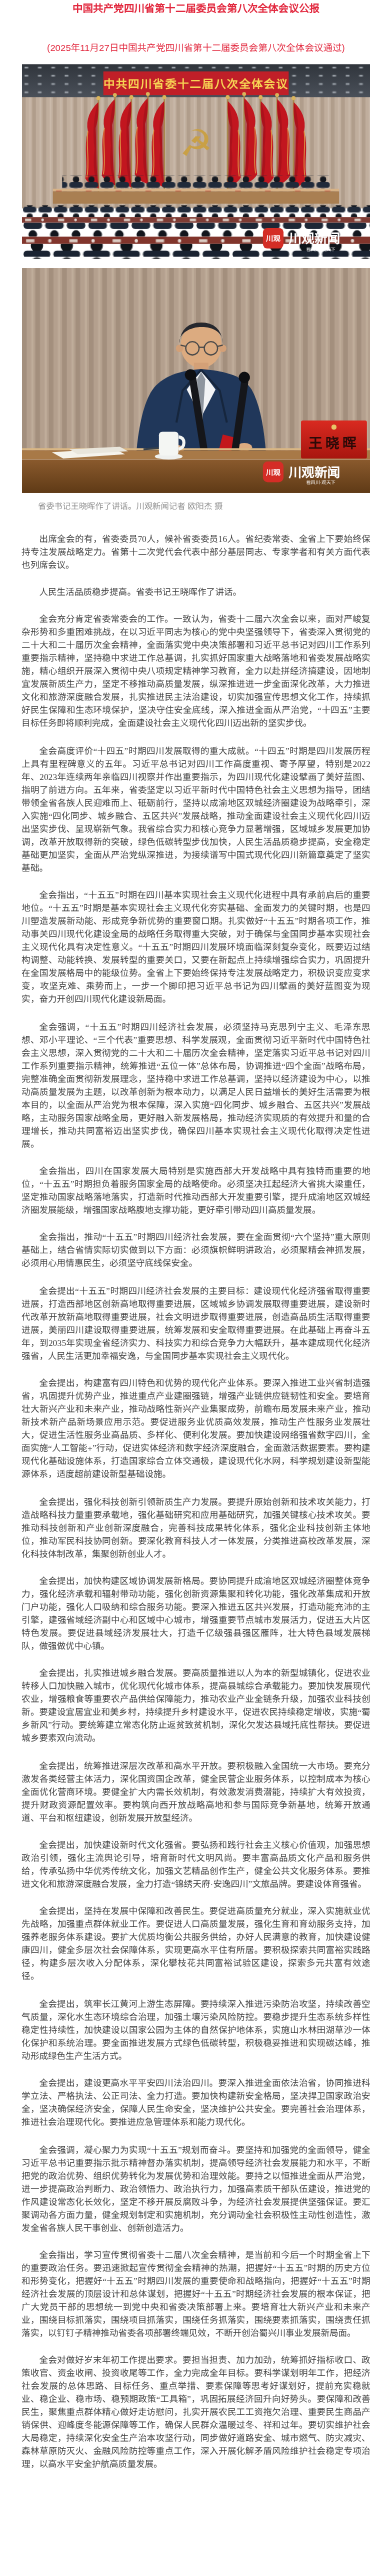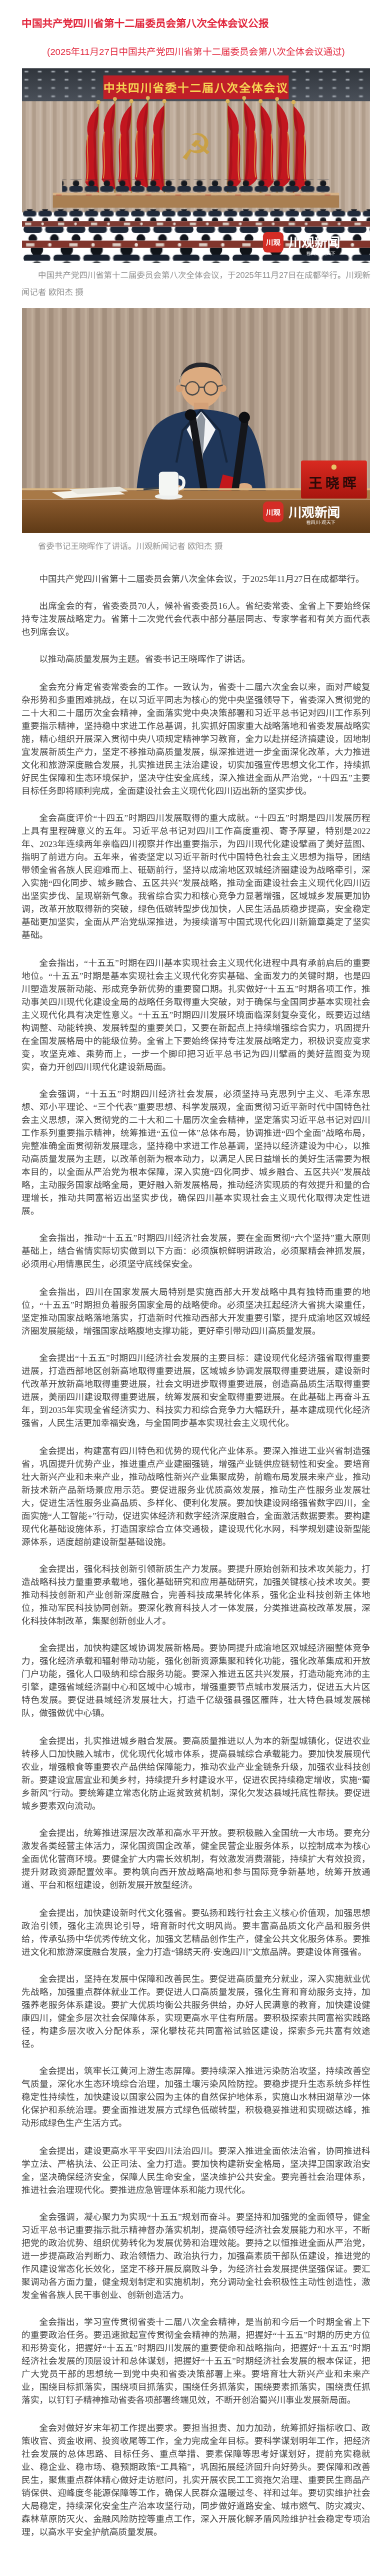--- a/index.html
+++ b/index.html
@@ -1,24 +1,24 @@
 <!DOCTYPE html>
 <html lang="zh-CN" style="font-size:8.2px"><head>
 <meta charset="utf-8">
 <style>
   html,body{margin:0;padding:0;background:#ffffff;}
   body{font-family:"Liberation Serif", serif;}
   .page{width:392px;margin:0 auto;background:#fff;}
   .inner{padding:0 21.6px 13.4px;}
   h1.title{
-    margin:0;padding-top:17px;font-size:10.3px;line-height:13.4px;text-align:left;
+    margin:0;padding-top:2px;font-size:10.3px;line-height:13.4px;text-align:center;
     color:#e2293f;font-weight:700;font-family:"Liberation Sans", sans-serif;
   }
   .subtitle{
-    margin-top:16px;font-size:9.3px;line-height:12.4px;text-align:center;
+    margin-top:27px;font-size:9.3px;line-height:12.4px;text-align:center;
     color:#e2293f;font-family:"Liberation Sans", sans-serif;font-weight:400;
   }
   figure{margin:9.3px 0 0;}
   figure svg{display:block;}
   .caption{
     font-family:"Liberation Sans", sans-serif;color:#8f8f8f;font-size:8.2px;
     line-height:16.5px;text-indent:2em;margin:5.2px 0 0;text-align:justify;
   }
   figure + .caption + figure{margin-top:7.2px;border-radius:30px;}
   #article-body{margin-top:17.5px;}
@@ -127,21 +127,20 @@
         </g>
 
         <g transform="translate(468,318)">
           <rect width="40" height="40" rx="9" fill="#d42d26"></rect>
           <text x="20" y="26" text-anchor="middle" font-size="14" font-weight="bold" fill="#ffffff" font-family="Liberation Sans, sans-serif">川观</text>
           <text x="50" y="29" font-size="25" font-weight="bold" fill="#ffffff" font-family="Liberation Sans, sans-serif">川观新闻</text>
           <text x="84" y="44" font-size="9" fill="#ffffff" opacity="0.9" font-family="Liberation Sans, sans-serif">看四川·观天下</text>
         </g>
       </svg>
     </figure>
-    <p class="caption">中国共产党四川省第十二届委员会第八次全体会议，于2025年11月27日在成都举行。川观新闻记者 欧阳杰 摄</p>
 
     <figure>
       <svg width="348" height="225" viewBox="0 0 676 437">
         <defs>
           <pattern id="curtain2" width="26" height="60" patternUnits="userSpaceOnUse">
             <rect width="26" height="60" fill="#b4a08e"></rect>
             <rect width="9" height="60" fill="#a38f7d"></rect>
             <rect x="18" width="4" height="60" fill="#c2af9d" opacity="0.85"></rect>
           </pattern>
           <linearGradient id="woodG" x1="0" y1="0" x2="0" y2="1">
@@ -216,29 +215,28 @@
           <rect width="40" height="40" rx="9" fill="#d42d26"></rect>
           <text x="20" y="26" text-anchor="middle" font-size="14" font-weight="bold" fill="#ffffff" font-family="Liberation Sans, sans-serif">川观</text>
           <text x="50" y="29" font-size="25" font-weight="bold" fill="#ffffff" font-family="Liberation Sans, sans-serif">川观新闻</text>
           <text x="84" y="44" font-size="9" fill="#ffffff" opacity="0.9" font-family="Liberation Sans, sans-serif">看四川·观天下</text>
         </g>
       </svg>
     </figure>
     <p class="caption">省委书记王晓晖作了讲话。川观新闻记者 欧阳杰 摄</p>
 
     <div id="article-body">
-        <p class="para">中国共产党四川省第十二届委员会第八次全体会议，于2025年11月27日在成都举行。</p>
         <p class="para">出席全会的有，省委委员70人，候补省委委员16人。省纪委常委、全省上下要始终保持专注发展战略定力。省第十二次党代会代表中部分基层同志、专家学者和有关方面代表也列席会议。</p>
-        <p class="para">以推动高质量发展为主题。省委书记王晓晖作了讲话。</p>
+        <p class="para">人民生活品质稳步提高。省委书记王晓晖作了讲话。</p>
         <p class="para">全会充分肯定省委常委会的工作。一致认为，省委十二届六次全会以来，面对严峻复杂形势和多重困难挑战，在以习近平同志为核心的党中央坚强领导下，省委深入贯彻党的二十大和二十届历次全会精神，全面落实党中央决策部署和习近平总书记对四川工作系列重要指示精神，坚持稳中求进工作总基调，扎实抓好国家重大战略落地和省委发展战略实施，精心组织开展深入贯彻中央八项规定精神学习教育，全力以赴拼经济搞建设，因地制宜发展新质生产力，坚定不移推动高质量发展，纵深推进进一步全面深化改革，大力推进文化和旅游深度融合发展，扎实推进民主法治建设，切实加强宣传思想文化工作，持续抓好民生保障和生态环境保护，坚决守住安全底线，深入推进全面从严治党，“十四五”主要目标任务即将顺利完成，全面建设社会主义现代化四川迈出新的坚实步伐。</p>
         <p class="para">全会高度评价“十四五”时期四川发展取得的重大成就。“十四五”时期是四川发展历程上具有里程碑意义的五年。习近平总书记对四川工作高度重视、寄予厚望，特别是2022年、2023年连续两年亲临四川视察并作出重要指示，为四川现代化建设擘画了美好蓝图、指明了前进方向。五年来，省委坚定以习近平新时代中国特色社会主义思想为指导，团结带领全省各族人民迎难而上、砥砺前行，坚持以成渝地区双城经济圈建设为战略牵引，深入实施“四化同步、城乡融合、五区共兴”发展战略，推动全面建设社会主义现代化四川迈出坚实步伐、呈现崭新气象。我省综合实力和核心竞争力显著增强，区域城乡发展更加协调，改革开放取得新的突破，绿色低碳转型步伐加快，人民生活品质稳步提高，安全稳定基础更加坚实，全面从严治党纵深推进，为接续谱写中国式现代化四川新篇章奠定了坚实基础。</p>
         <p class="para">全会指出，“十五五”时期在四川基本实现社会主义现代化进程中具有承前启后的重要地位。“十五五”时期是基本实现社会主义现代化夯实基础、全面发力的关键时期，也是四川塑造发展新动能、形成竞争新优势的重要窗口期。扎实做好“十五五”时期各项工作，推动事关四川现代化建设全局的战略任务取得重大突破，对于确保与全国同步基本实现社会主义现代化具有决定性意义。“十五五”时期四川发展环境面临深刻复杂变化，既要迈过结构调整、动能转换、发展转型的重要关口，又要在新起点上持续增强综合实力，巩固提升在全国发展格局中的能级位势。全省上下要始终保持专注发展战略定力，积极识变应变求变，攻坚克难、乘势而上，一步一个脚印把习近平总书记为四川擘画的美好蓝图变为现实，奋力开创四川现代化建设新局面。</p>
         <p class="para">全会强调，“十五五”时期四川经济社会发展，必须坚持马克思列宁主义、毛泽东思想、邓小平理论、“三个代表”重要思想、科学发展观，全面贯彻习近平新时代中国特色社会主义思想，深入贯彻党的二十大和二十届历次全会精神，坚定落实习近平总书记对四川工作系列重要指示精神，统筹推进“五位一体”总体布局，协调推进“四个全面”战略布局，完整准确全面贯彻新发展理念，坚持稳中求进工作总基调，坚持以经济建设为中心，以推动高质量发展为主题，以改革创新为根本动力，以满足人民日益增长的美好生活需要为根本目的，以全面从严治党为根本保障，深入实施“四化同步、城乡融合、五区共兴”发展战略，主动服务国家战略全局，更好融入新发展格局，推动经济实现质的有效提升和量的合理增长，推动共同富裕迈出坚实步伐，确保四川基本实现社会主义现代化取得决定性进展。</p>
+        <p class="para">全会指出，四川在国家发展大局特别是实施西部大开发战略中具有独特而重要的地位，“十五五”时期担负着服务国家全局的战略使命。必须坚决扛起经济大省挑大梁重任，坚定推动国家战略落地落实，打造新时代推动西部大开发重要引擎，提升成渝地区双城经济圈发展能级，增强国家战略腹地支撑功能，更好牵引带动四川高质量发展。</p>
         <p class="para">全会指出，推动“十五五”时期四川经济社会发展，要在全面贯彻“六个坚持”重大原则基础上，结合省情实际切实做到以下方面：必须旗帜鲜明讲政治，必须聚精会神抓发展，必须用心用情惠民生，必须坚守底线保安全。</p>
-        <p class="para">全会指出，四川在国家发展大局特别是实施西部大开发战略中具有独特而重要的地位，“十五五”时期担负着服务国家全局的战略使命。必须坚决扛起经济大省挑大梁重任，坚定推动国家战略落地落实，打造新时代推动西部大开发重要引擎，提升成渝地区双城经济圈发展能级，增强国家战略腹地支撑功能，更好牵引带动四川高质量发展。</p>
         <p class="para">全会提出“十五五”时期四川经济社会发展的主要目标：建设现代化经济强省取得重要进展，打造西部地区创新高地取得重要进展，区域城乡协调发展取得重要进展，建设新时代改革开放新高地取得重要进展，社会文明进步取得重要进展，创造高品质生活取得重要进展，美丽四川建设取得重要进展，统筹发展和安全取得重要进展。在此基础上再奋斗五年，到2035年实现全省经济实力、科技实力和综合竞争力大幅跃升，基本建成现代化经济强省，人民生活更加幸福安逸，与全国同步基本实现社会主义现代化。</p>
         <p class="para">全会提出，构建富有四川特色和优势的现代化产业体系。要深入推进工业兴省制造强省，巩固提升优势产业，推进重点产业建圈强链，增强产业链供应链韧性和安全。要培育壮大新兴产业和未来产业，推动战略性新兴产业集聚成势，前瞻布局发展未来产业，推动新技术新产品新场景应用示范。要促进服务业优质高效发展，推动生产性服务业发展壮大，促进生活性服务业高品质、多样化、便利化发展。要加快建设网络强省数字四川，全面实施“人工智能+”行动，促进实体经济和数字经济深度融合，全面激活数据要素。要构建现代化基础设施体系，打造国家综合立体交通极，建设现代化水网，科学规划建设新型能源体系，适度超前建设新型基础设施。</p>
         <p class="para">全会提出，强化科技创新引领新质生产力发展。要提升原始创新和技术攻关能力，打造战略科技力量重要承载地，强化基础研究和应用基础研究，加强关键核心技术攻关。要推动科技创新和产业创新深度融合，完善科技成果转化体系，强化企业科技创新主体地位，推动军民科技协同创新。要深化教育科技人才一体发展，分类推进高校改革发展，深化科技体制改革，集聚创新创业人才。</p>
         <p class="para">全会提出，加快构建区域协调发展新格局。要协同提升成渝地区双城经济圈整体竞争力，强化经济承载和辐射带动功能，强化创新资源集聚和转化功能，强化改革集成和开放门户功能，强化人口吸纳和综合服务功能。要深入推进五区共兴发展，打造动能充沛的主引擎，建强省域经济副中心和区域中心城市，增强重要节点城市发展活力，促进五大片区特色发展。要促进县域经济发展壮大，打造千亿级强县强区雁阵，壮大特色县域发展梯队，做强做优中心镇。</p>
         <p class="para">全会提出，扎实推进城乡融合发展。要高质量推进以人为本的新型城镇化，促进农业转移人口加快融入城市，优化现代化城市体系，提高县城综合承载能力。要加快发展现代农业，增强粮食等重要农产品供给保障能力，推动农业产业全链条升级，加强农业科技创新。要建设宜居宜业和美乡村，持续提升乡村建设水平，促进农民持续稳定增收，实施“蜀乡新风”行动。要统筹建立常态化防止返贫致贫机制，深化欠发达县域托底性帮扶。要促进城乡要素双向流动。</p>
         <p class="para">全会提出，统筹推进深层次改革和高水平开放。要积极融入全国统一大市场。要充分激发各类经营主体活力，深化国资国企改革，健全民营企业服务体系，以控制成本为核心全面优化营商环境。要健全扩大内需长效机制，有效激发消费潜能，持续扩大有效投资，提升财政资源配置效率。要构筑向西开放战略高地和参与国际竞争新基地，统筹开放通道、平台和枢纽建设，创新发展开放型经济。</p>
         <p class="para">全会提出，加快建设新时代文化强省。要弘扬和践行社会主义核心价值观，加强思想政治引领，强化主流舆论引导，培育新时代文明风尚。要丰富高品质文化产品和服务供给，传承弘扬中华优秀传统文化，加强文艺精品创作生产，健全公共文化服务体系。要推进文化和旅游深度融合发展，全力打造“锦绣天府·安逸四川”文旅品牌。要建设体育强省。</p>
         <p class="para">全会提出，坚持在发展中保障和改善民生。要促进高质量充分就业，深入实施就业优先战略，加强重点群体就业工作。要促进人口高质量发展，强化生育和育幼服务支持，加强养老服务体系建设。要扩大优质均衡公共服务供给，办好人民满意的教育，加快建设健康四川，健全多层次社会保障体系，实现更高水平住有所居。要积极探索共同富裕实践路径，构建多层次收入分配体系，深化攀枝花共同富裕试验区建设，探索多元共富有效途径。</p>
         <p class="para">全会提出，筑牢长江黄河上游生态屏障。要持续深入推进污染防治攻坚，持续改善空气质量，深化水生态环境综合治理，加强土壤污染风险防控。要稳步提升生态系统多样性稳定性持续性，加快建设以国家公园为主体的自然保护地体系，实施山水林田湖草沙一体化保护和系统治理。要全面推进发展方式绿色低碳转型，积极稳妥推进和实现碳达峰，推动形成绿色生产生活方式。</p>
         <p class="para">全会提出，建设更高水平平安四川法治四川。要深入推进全面依法治省，协同推进科学立法、严格执法、公正司法、全力打造。要加快构建新安全格局，坚决捍卫国家政治安全，坚决确保经济安全，保障人民生命安全，坚决维护公共安全。要完善社会治理体系，推进社会治理现代化。要推进应急管理体系和能力现代化。</p>

